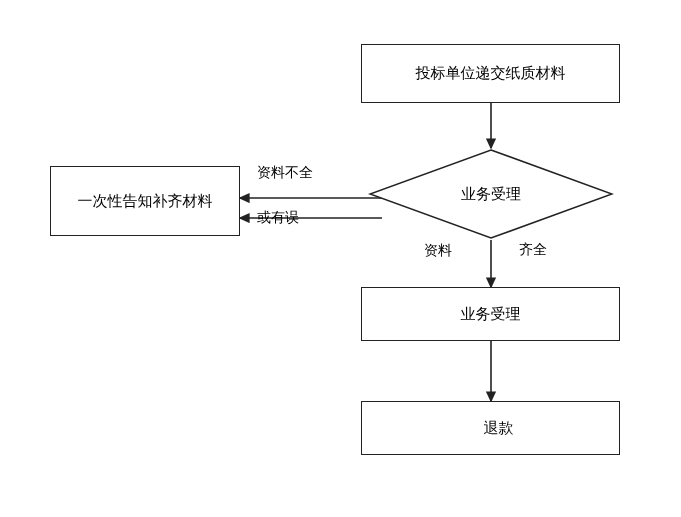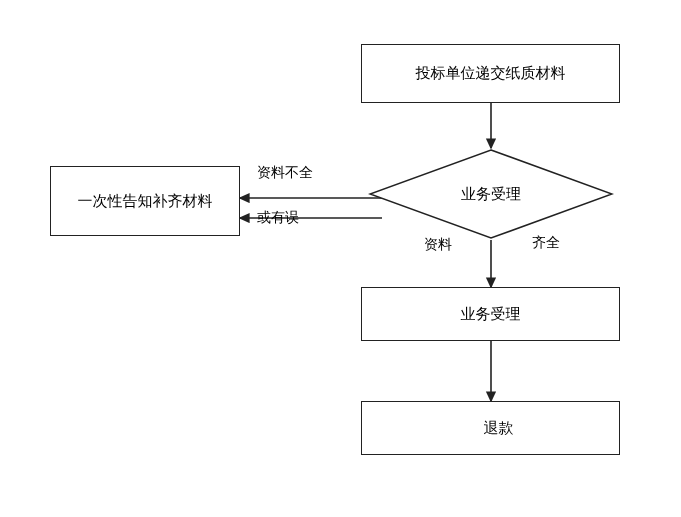--- a/index.html
+++ b/index.html
@@ -115,20 +115,20 @@
     <span>退款</span>
   </div>
 
   <div class="edge-label" style="left:257px; top:164px;">
     <span>资料不全</span>
   </div>
   <div class="edge-label" style="left:257px; top:209px;text-align:center;">
     <span>或有误</span>
   </div>
 
-  <div class="edge-label" style="left:424px; top:236px;">
+  <div class="edge-label" style="left:424px; top:242px;">
     <span>资料</span>
   </div>
-  <div class="edge-label" style="left:519px; top:234px;margin-left:13px;">
+  <div class="edge-label" style="left:519px; top:241px;">
     <span>齐全</span>
   </div>
 
 </div>
 
 </body></html>

